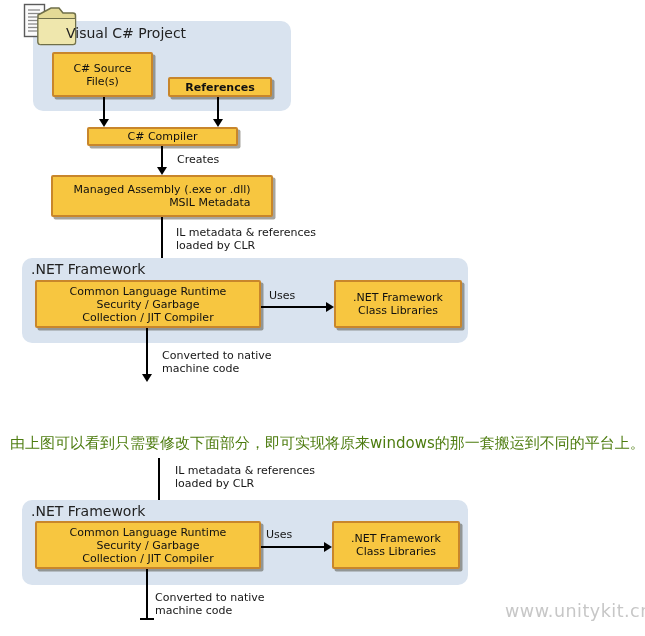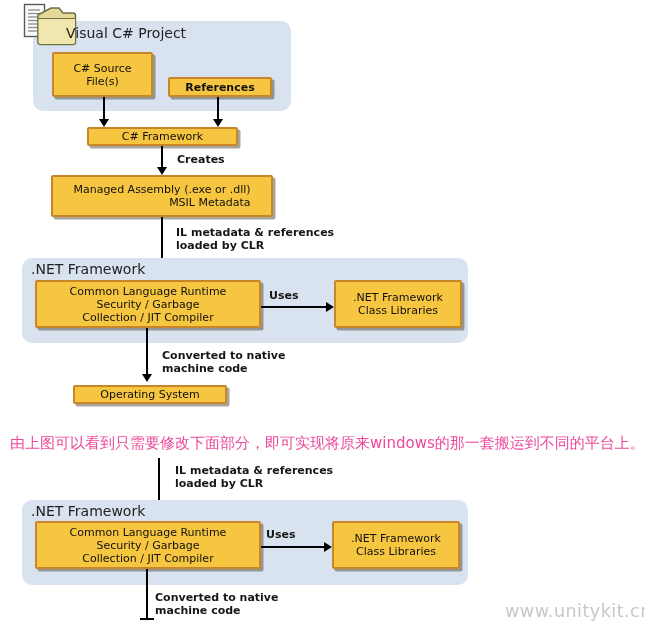--- a/index.html
+++ b/index.html
@@ -16,38 +16,38 @@
   .ybox{
     position:absolute;box-sizing:border-box;
     background:#F7C640;border:2px solid #C8862B;border-radius:2px;
     box-shadow:2.5px 2.5px 0 rgba(60,55,40,.45);
     display:flex;align-items:center;justify-content:center;
     text-align:center;font-size:11px;line-height:13px;
     white-space:pre-line;color:#101010;
   }
   .lbl{
     position:absolute;font-size:11px;line-height:13px;
-    white-space:pre-line;color:#161616;font-weight:bold;
+    white-space:pre-line;color:#161616;
   }
   .vline{position:absolute;width:2px;background:#000;}
   .hline{position:absolute;height:2px;background:#000;}
   .arrow-down{
     position:absolute;width:0;height:0;
     border-left:5px solid transparent;border-right:5px solid transparent;
     border-top:8px solid #000;
   }
   .arrow-right{
     position:absolute;width:0;height:0;
     border-top:5px solid transparent;border-bottom:5px solid transparent;
     border-left:8px solid #000;
   }
   .tick{position:absolute;height:2px;background:#000;}
   .note{
     position:absolute;left:10px;top:434px;width:630px;
-    font-size:15px;color:#ec4899;white-space:nowrap;
+    font-size:15px;color:#4d7c0f;white-space:nowrap;
   }
   .watermark{
     position:absolute;left:505px;top:601px;
     font-size:17.5px;color:#c7c7c7;letter-spacing:.5px;
   }
 </style>
 </head>
 <body>
 
 <div id="canvas">
@@ -73,21 +73,21 @@
 
   <div class="ybox" style="left:52px;top:52px;width:101px;height:45px;">C# Source
 File(s)</div>
   <div class="ybox" style="left:168px;top:77px;width:104px;height:20px;font-weight:bold;">References</div>
 
   <div class="vline" style="left:103px;top:97px;height:23px;"></div>
   <div class="arrow-down" style="left:99px;top:119px;"></div>
   <div class="vline" style="left:217px;top:97px;height:23px;"></div>
   <div class="arrow-down" style="left:213px;top:119px;"></div>
 
-  <div class="ybox" style="left:87px;top:127px;width:151px;height:19px;">C# Framework</div>
+  <div class="ybox" style="left:87px;top:127px;width:151px;height:19px;">C# Compiler</div>
 
   <div class="vline" style="left:161px;top:146px;height:21px;"></div>
   <div class="arrow-down" style="left:157px;top:167px;"></div>
   <div class="lbl" style="left:177px;top:153px;">Creates</div>
 
   <div class="ybox" style="left:51px;top:175px;width:222px;height:42px;text-align:right;">Managed Assembly (.exe or .dll)
 MSIL Metadata</div>
 
   <div class="vline" style="left:161px;top:217px;height:53px;"></div>
   <div class="arrow-down" style="left:157px;top:270px;"></div>
@@ -106,21 +106,20 @@
   <div class="arrow-right" style="left:326px;top:302px;"></div>
 
   <div class="ybox" style="left:334px;top:280px;width:128px;height:48px;">.NET Framework
 Class Libraries</div>
 
   <div class="vline" style="left:146px;top:328px;height:46px;"></div>
   <div class="arrow-down" style="left:142px;top:374px;"></div>
   <div class="lbl" style="left:162px;top:349px;">Converted to native
 machine code</div>
 
-  <div class="ybox" style="left:73px;top:385px;width:154px;height:19px;">Operating System</div>
 
   <div class="note">由上图可以看到只需要修改下面部分，即可实现将原来windows的那一套搬运到不同的平台上。</div>
 
   <div class="vline" style="left:158px;top:458px;height:48px;"></div>
   <div class="arrow-down" style="left:154px;top:506px;"></div>
   <div class="lbl" style="left:175px;top:464px;">IL metadata &amp; references
 loaded by CLR</div>
 
   <div class="panel" style="left:22px;top:500px;width:446px;height:85px;"></div>
   <div class="panel-title" style="left:31px;top:503px;">.NET Framework</div>

